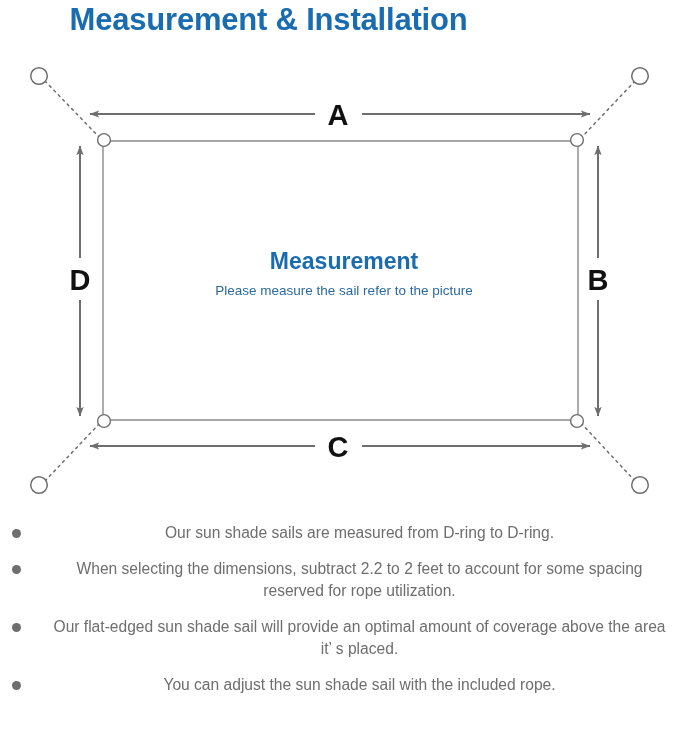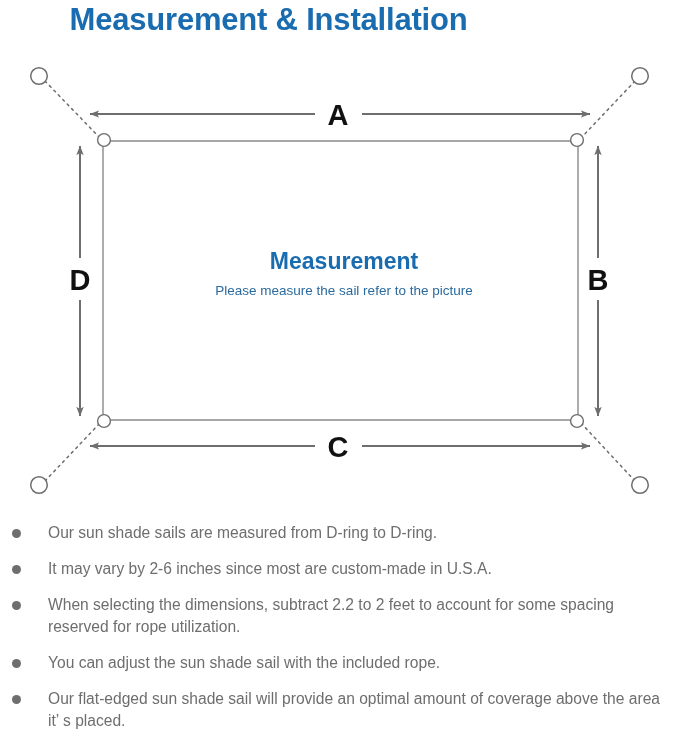--- a/index.html
+++ b/index.html
@@ -71,20 +71,21 @@
     width: 679px;
   }
   .note-item {
     position: relative;
     padding-left: 48px;
     margin-bottom: 14px;
     color: #6e6e6e;
     font-size: 15.6px;
     line-height: 22px;
     font-family: "Liberation Sans", sans-serif;
+    text-align: center;
   }
   .note-item:last-child { margin-bottom: 0; }
   .note-bullet {
     position: absolute;
     left: 12px;
     top: 7px;
     width: 9px;
     height: 9px;
     border-radius: 50%;
     background: #6e6e6e;
@@ -145,27 +146,23 @@
   </svg>
 </div>
 
 <div class="notes">
   <div class="note-item">
     <span class="note-bullet"></span>
     <span class="note-text">Our sun shade sails are measured from D-ring to D-ring.</span>
   </div>
   <div class="note-item">
     <span class="note-bullet"></span>
-    <span class="note-text">It may vary by 2-6 inches since most are custom-made in U.S.A.</span>
+    <span class="note-text">When selecting the dimensions, subtract 2.2 to 2 feet to account for some spacing reserved for rope utilization.</span>
   </div>
   <div class="note-item">
     <span class="note-bullet"></span>
-    <span class="note-text">When selecting the dimensions, subtract 2.2 to 2 feet to account for some spacing reserved for rope utilization.</span>
+    <span class="note-text">Our flat-edged sun shade sail will provide an optimal amount of coverage above the area it’ s placed.</span>
   </div>
   <div class="note-item">
     <span class="note-bullet"></span>
     <span class="note-text">You can adjust the sun shade sail with the included rope.</span>
   </div>
-  <div class="note-item">
-    <span class="note-bullet"></span>
-    <span class="note-text">Our flat-edged sun shade sail will provide an optimal amount of coverage above the area it’ s placed.</span>
-  </div>
 </div>
 
 </body></html>

